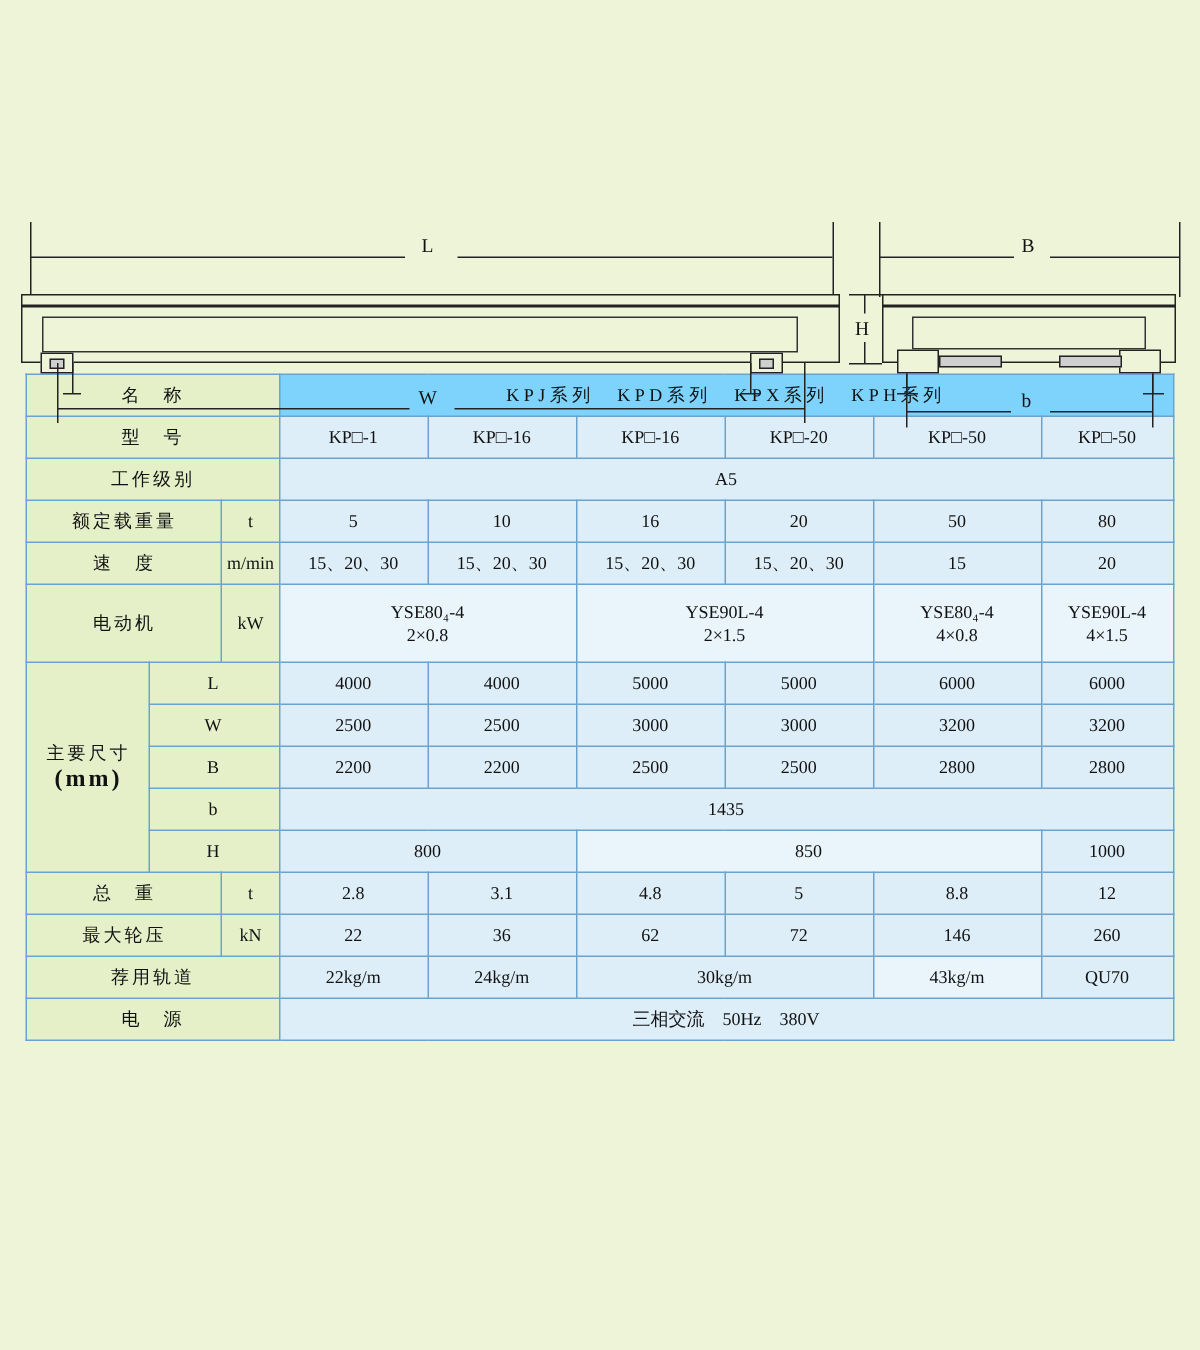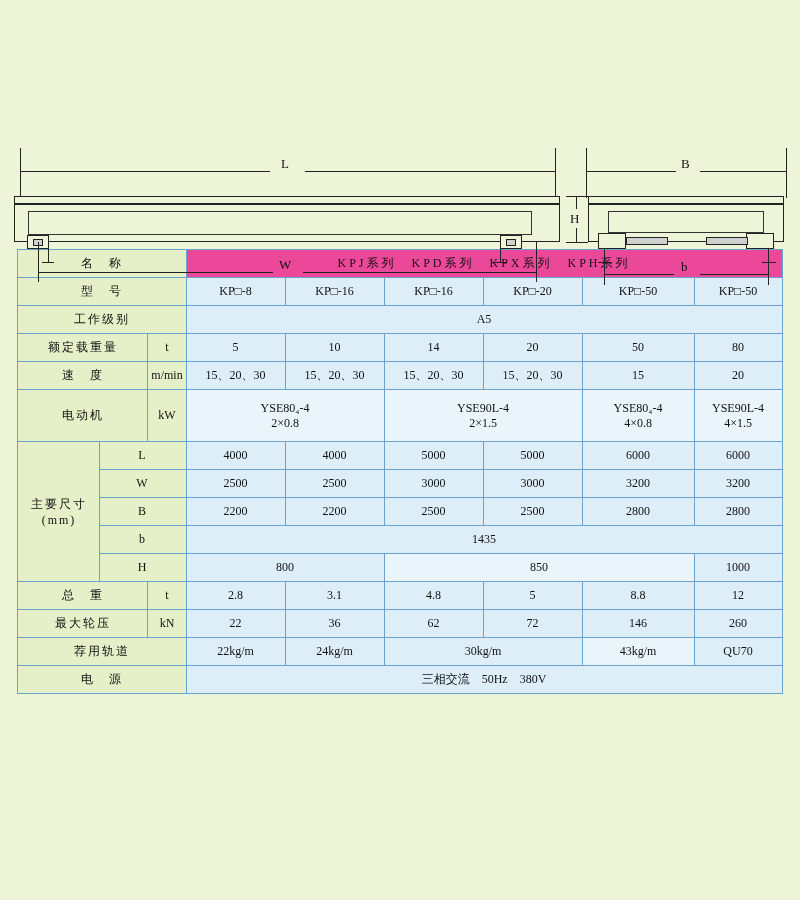--- a/index.html
+++ b/index.html
@@ -89,25 +89,26 @@
     font-size: 11px;
     letter-spacing: 0;
   }
   td.data {
     background: #ddeef8;
   }
   td.data-alt {
     background: #e9f4fb;
   }
   td.head-span {
-    background: #ec4899;
+    background: #7dd3fc;
     letter-spacing: 3px;
   }
   .sub-small {
-    font-size: 12px;
+    font-size: 16px;
+    font-weight: bold;
   }
   
   .footnote {
     margin: 18px 24px 0 24px;
     font-size: 12.5px;
     line-height: 1.9;
     color: #111;
     font-family: "Liberation Sans", sans-serif;
   }
   .footnote p {
@@ -199,39 +200,39 @@
     </colgroup>
     <tbody>
 
       <tr>
         <td class="name-cell" colspan="3">名　称</td>
         <td class="head-span" colspan="6">KPJ系列　KPD系列　KPX系列　KPH系列</td>
       </tr>
 
       <tr>
         <td class="name-cell" colspan="3">型　号</td>
-        <td class="data">KP□-8</td>
+        <td class="data">KP□-1</td>
         <td class="data">KP□-16</td>
         <td class="data">KP□-16</td>
         <td class="data">KP□-20</td>
         <td class="data">KP□-50</td>
         <td class="data">KP□-50</td>
       </tr>
 
       <tr>
         <td class="name-cell" colspan="3">工作级别</td>
         <td class="data" colspan="6">A5</td>
       </tr>
 
       <tr>
         <td class="name-cell" colspan="2">额定载重量</td>
         <td class="unit-cell">t</td>
         <td class="data">5</td>
         <td class="data">10</td>
-        <td class="data">14</td>
+        <td class="data">16</td>
         <td class="data">20</td>
         <td class="data">50</td>
         <td class="data">80</td>
       </tr>
 
       <tr>
         <td class="name-cell" colspan="2">速　度</td>
         <td class="unit-cell">m/min</td>
         <td class="data">15、20、30</td>
         <td class="data">15、20、30</td>

